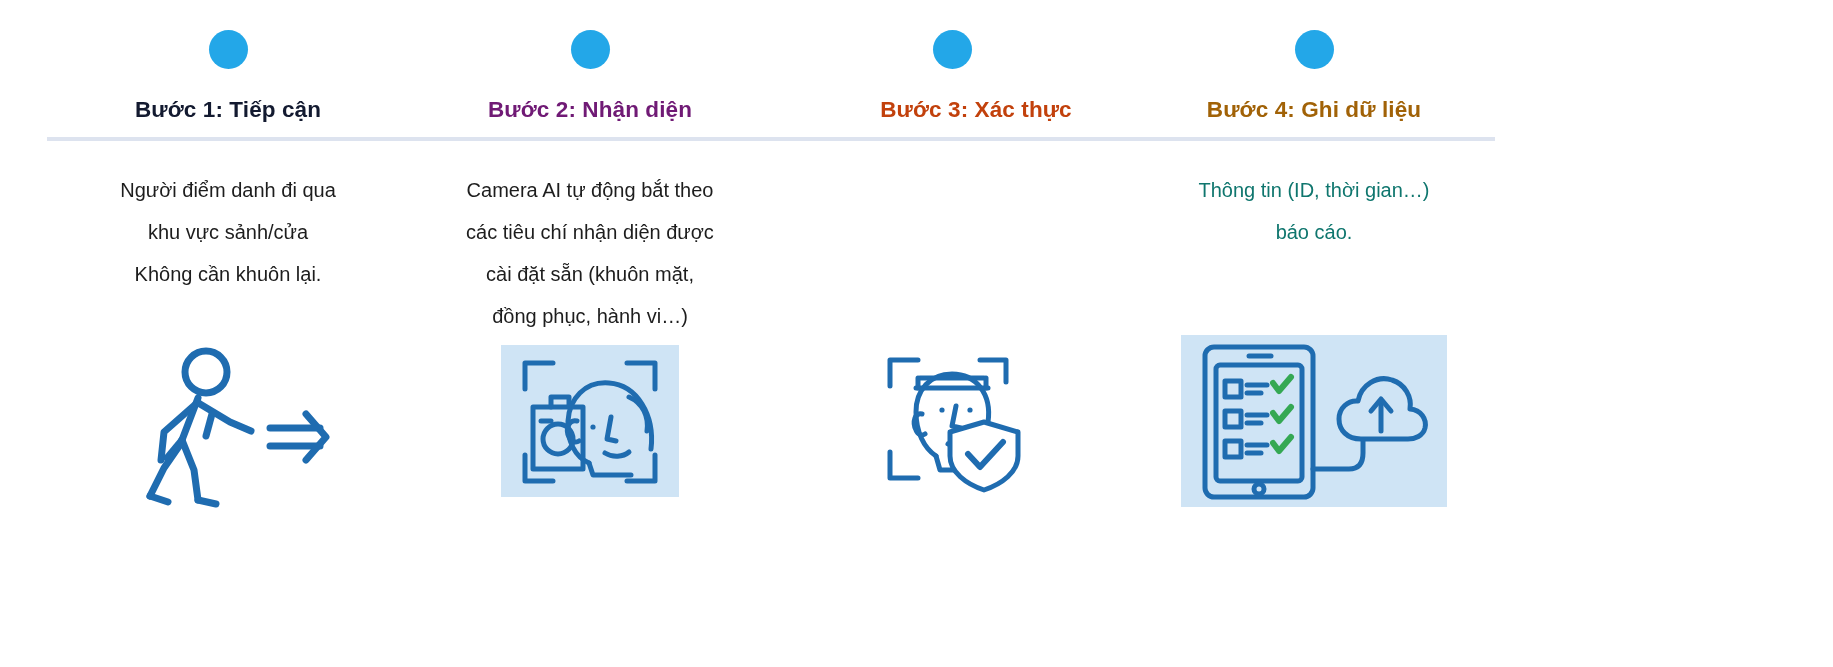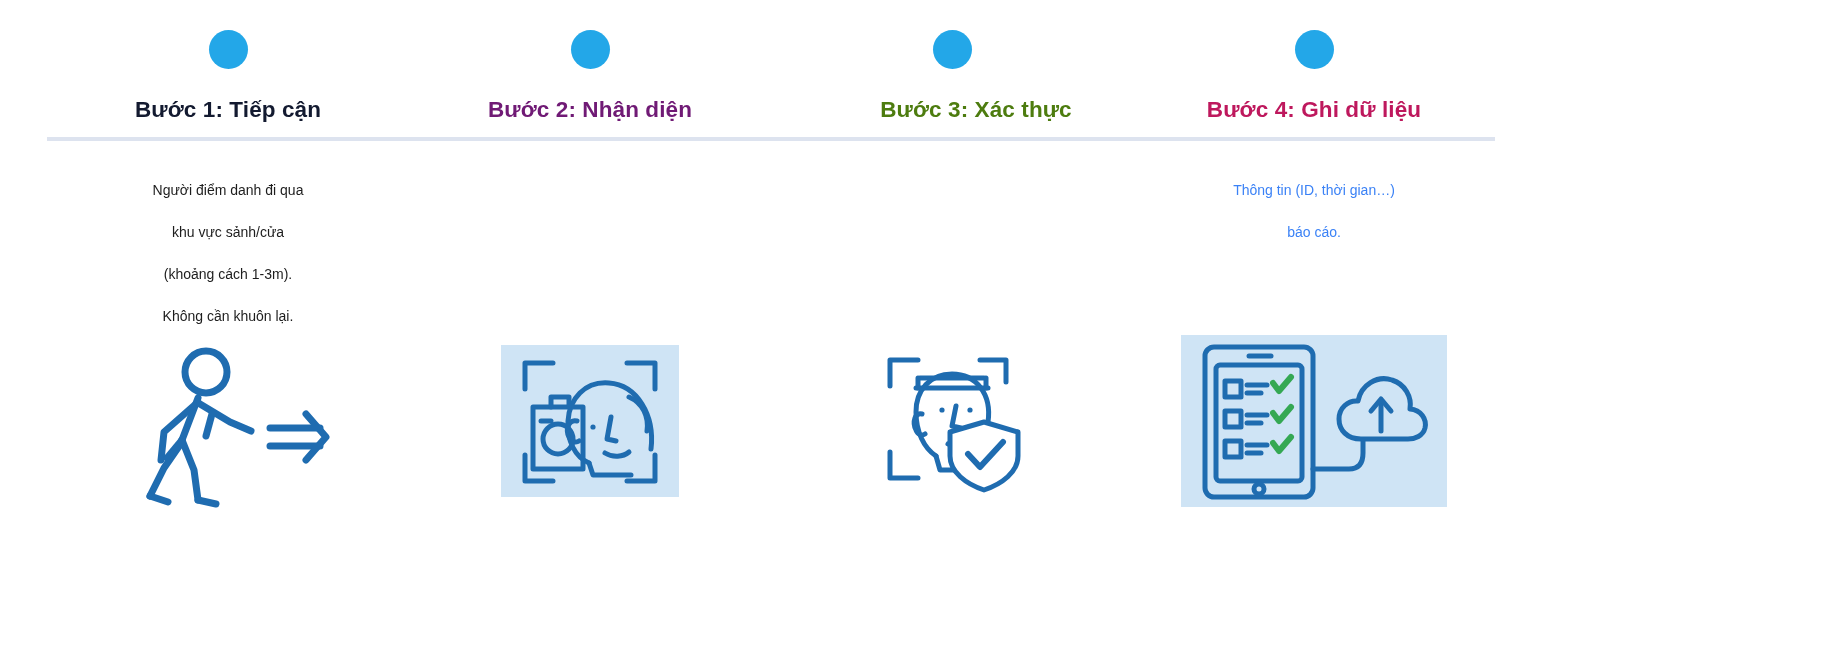--- a/index.html
+++ b/index.html
@@ -67,21 +67,21 @@
     margin-top: 14px;
     width: 362px;
     height: 4px;
     background: #dde3ef;
     flex: none;
   }
 
   .body-text {
     margin-top: 28px;
     width: 300px;
-    font-size: 14px;
+    font-size: 20px;
     line-height: 42px;
     color: #1d1d1d;
     text-align: center;
   }
 
   .icon-wrap {
     position: absolute;
     left: 0;
     width: 362px;
     display: flex;
@@ -111,21 +111,20 @@
 <div class="board">
   <div class="columns">
 
     <div class="col">
       <div class="dot" style="background:#23a7e8;"></div>
       <div class="title" style="color: rgb(19, 26, 48);">Bước 1: Tiếp cận</div>
       <div class="rule" style="background: rgb(221, 227, 239);"></div>
       <div class="body-text" style="color: rgb(29, 29, 29);">
         <div>Người điểm danh đi qua</div>
         <div>khu vực sảnh/cửa</div>
-        <div>(khoảng cách 1-3m).</div>
         <div>Không cần khuôn lại.</div>
       </div>
       <div class="icon-wrap" style="top:336px;">
         <div class="icon-box plain" style="width:216px;height:180px;">
           <svg width="216" height="180" viewBox="0 0 216 180" fill="none" stroke="#1f6cb0" stroke-width="7" stroke-linecap="round" stroke-linejoin="round">
 
             <circle cx="86" cy="36" r="21"></circle>
 
             <path d="M78 62 L62 104"></path>
 
@@ -147,20 +146,26 @@
             <path d="M186 78 L206 101 L186 124"></path>
           </svg>
         </div>
       </div>
     </div>
 
     <div class="col">
       <div class="dot" style="background:#23a7e8;"></div>
       <div class="title" style="color: #701a75;">Bước 2: Nhận diện</div>
       <div class="rule" style="background: rgb(221, 227, 239);"></div>
+      <div class="body-text" style="color: rgb(29, 29, 29);">
+        <div>Camera AI tự động bắt theo</div>
+        <div>các tiêu chí nhận diện được</div>
+        <div>cài đặt sẵn (khuôn mặt,</div>
+        <div>đồng phục, hành vi…)</div>
+      </div>
       <div class="icon-wrap" style="top:345px;">
         <div class="icon-box tinted" style="width: 178px; height: 152px; background: rgb(207, 228, 245);">
           <svg width="178" height="152" viewBox="0 0 178 152" fill="none" stroke="#1f6cb0" stroke-width="5" stroke-linecap="round" stroke-linejoin="round">
 
             <path d="M24 44 L24 18 L52 18"></path>
             <path d="M154 44 L154 18 L126 18"></path>
             <path d="M24 110 L24 136 L52 136"></path>
             <path d="M154 110 L154 136 L126 136"></path>
 
             <path d="M150 104 C154 70 136 40 108 38 C84 36 68 54 67 76 C66 96 74 112 88 118"></path>
@@ -183,21 +188,21 @@
             <path d="M40 76 L50 76"></path>
 
             <circle cx="57" cy="94" r="15"></circle>
           </svg>
         </div>
       </div>
     </div>
 
     <div class="col">
       <div class="dot" style="background:#23a7e8;"></div>
-      <div class="title" style="color: #4d7c0f; margin-left: 48px;">Bước 3: Xác thực</div>
+      <div class="title" style="color: #c2410c; margin-left: 48px;">Bước 3: Xác thực</div>
       <div class="rule" style="background: rgb(221, 227, 239);"></div>
       <div class="icon-wrap" style="top:348px;">
         <div class="icon-box plain" style="width:160px;height:152px;">
           <svg width="160" height="152" viewBox="0 0 160 152" fill="none" stroke="#1f6cb0" stroke-width="5" stroke-linecap="round" stroke-linejoin="round">
 
             <path d="M18 38 L18 12 L46 12"></path>
             <path d="M134 34 L134 12 L108 12"></path>
             <path d="M18 104 L18 130 L46 130"></path>
 
             <path d="M116 74 C120 46 104 26 80 26 C58 26 44 42 44 64 C44 84 52 100 64 108"></path>
@@ -220,23 +225,23 @@
             <path d="M112 74 L146 84 L146 108 C146 124 130 136 112 142 C94 136 78 124 78 108 L78 84 Z" fill="#ffffff"></path>
 
             <path d="M96 106 L108 119 L131 94" stroke-width="6"></path>
           </svg>
         </div>
       </div>
     </div>
 
     <div class="col">
       <div class="dot" style="background:#23a7e8;"></div>
-      <div class="title" style="color: #be185d;">Bước 4: Ghi dữ liệu</div>
-      <div class="rule" style="background: rgb(221, 227, 239);"></div>
-      <div class="body-text" style="color: #3b82f6;">
+      <div class="title" style="color: #a16207;">Bước 4: Ghi dữ liệu</div>
+      <div class="rule" style="background: rgb(221, 227, 239);"></div>
+      <div class="body-text" style="color: #0f766e;">
         <div>Thông tin (ID, thời gian…)</div>
         <div>báo cáo.</div>
       </div>
       <div class="icon-wrap" style="top:335px;">
         <div class="icon-box tinted" style="width: 266px; height: 172px; background: rgb(207, 228, 245);">
           <svg width="266" height="172" viewBox="0 0 266 172" fill="none" stroke="#1f6cb0" stroke-width="5" stroke-linecap="round" stroke-linejoin="round">
 
             <rect x="24" y="12" width="108" height="150" rx="9"></rect>
 
             <rect x="35" y="30" width="86" height="116" rx="4"></rect>

